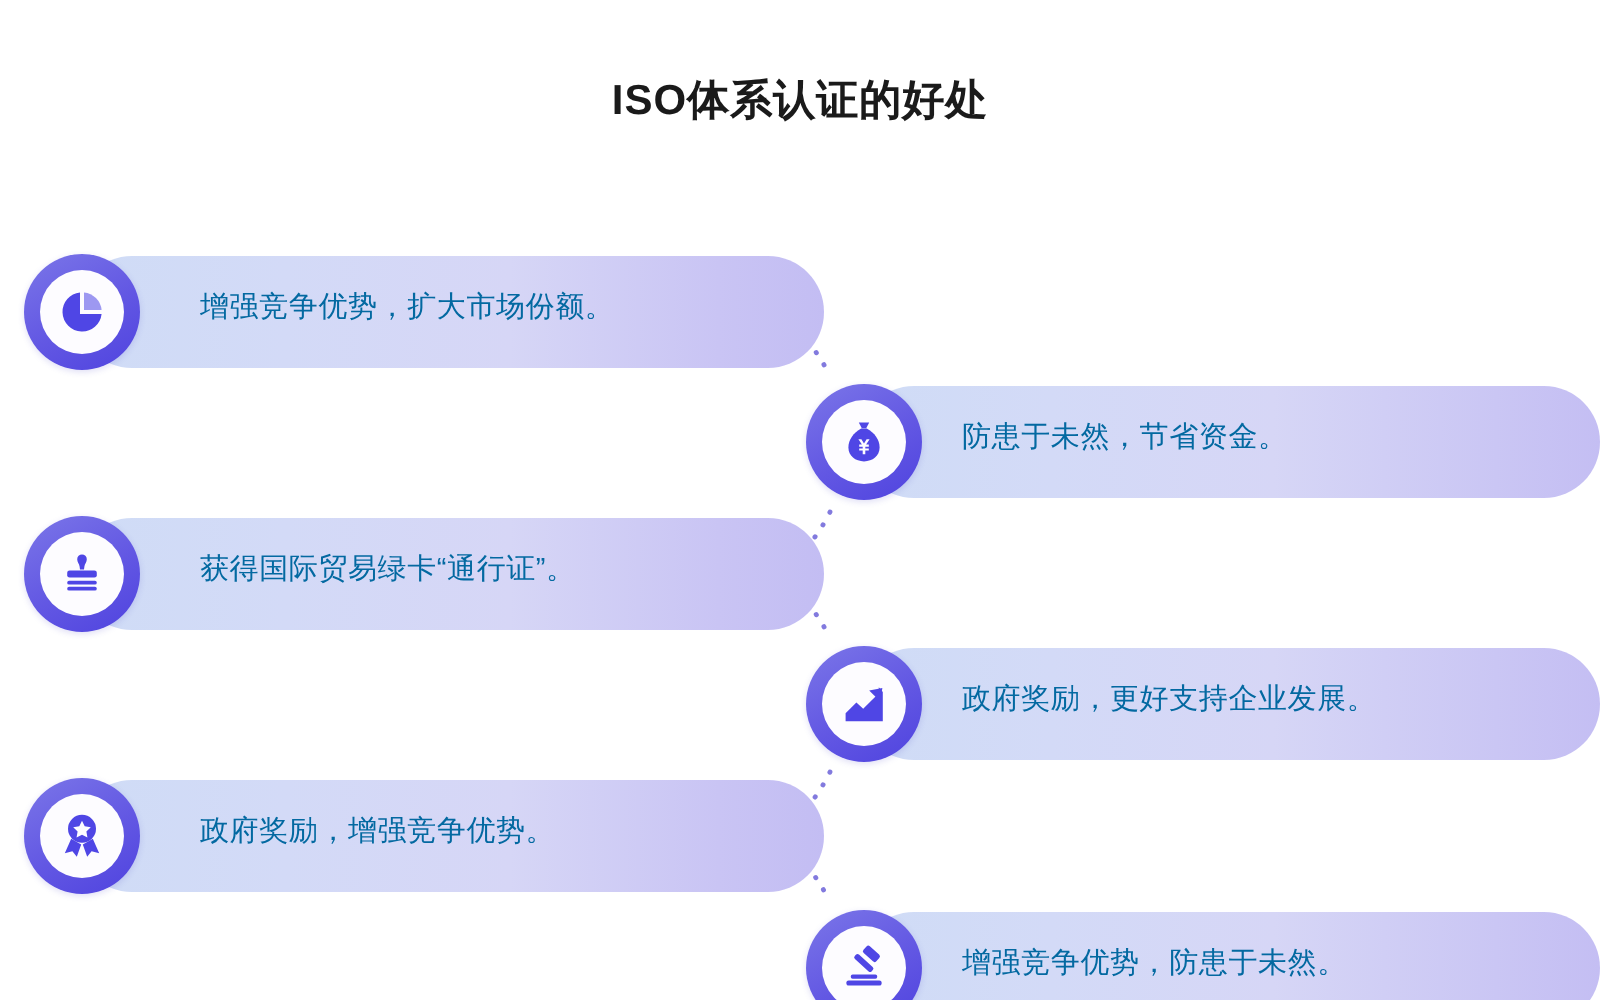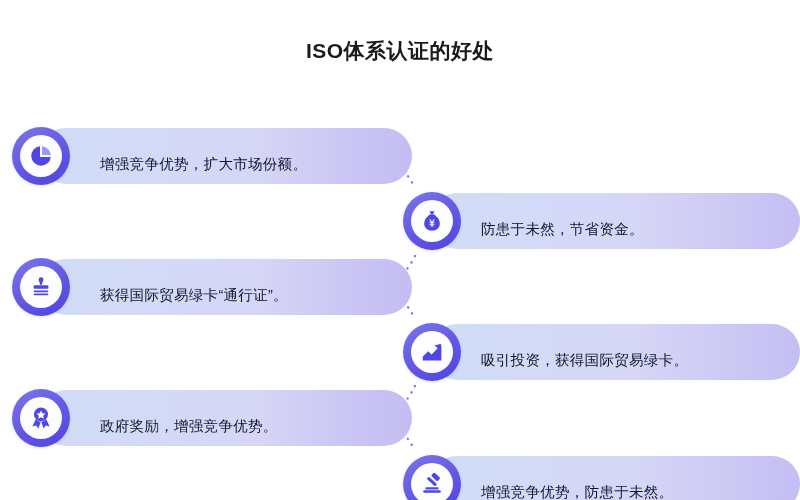--- a/index.html
+++ b/index.html
@@ -116,25 +116,25 @@
     width: 24px;
     height: 24px;
     display: block;
   }
   .glyph {
     fill: #4f46e5;
   }
 
   .row-text {
     position: absolute;
-    top: 13px;
+    top: 3px;
     height: 56px;
     line-height: 56px;
     font-size: 14.5px;
-    color: #0f172a;
+    color: #0369a1;
     white-space: nowrap;
     z-index: 2;
     letter-spacing: 0.3px;
   }
   .row.left .row-text  { left: 88px; }
   .row.right .row-text { left: 78px; }
 </style>
 </head>
 <body>
 
@@ -210,21 +210,21 @@
   <div class="row right" style="top:291px;">
     <div class="bar"></div>
     <div class="icon-badge">
       <div class="icon-inner">
         <svg viewBox="0 0 24 24">
           <path class="glyph" d="M2.8 16.6 L8.2 11.2 L11.6 14.4 L19.4 6.6 L19.4 3.6 L21.4 6.0 L21.4 20.6 L2.8 20.6 Z"></path>
           <path class="glyph" d="M14.6 5.2 L21.2 4.0 L20.0 10.6 Z"></path>
         </svg>
       </div>
     </div>
-    <div class="row-text">吸引投资，获得国际贸易绿卡。</div>
+    <div class="row-text">政府奖励，更好支持企业发展。</div>
   </div>
 
   <div class="row right" style="top:423px;">
     <div class="bar"></div>
     <div class="icon-badge">
       <div class="icon-inner">
         <svg viewBox="0 0 24 24">
           <rect class="glyph" x="11.4" y="2.6" width="8.6" height="4.6" rx="1.2" transform="rotate(42 15.7 4.9)"></rect>
           <rect class="glyph" x="6.2" y="8.0" width="11.4" height="3.0" rx="1.1" transform="rotate(42 11.9 9.5)"></rect>
           <rect class="glyph" x="3.2" y="18.2" width="17.6" height="2.6" rx="1.1"></rect>

